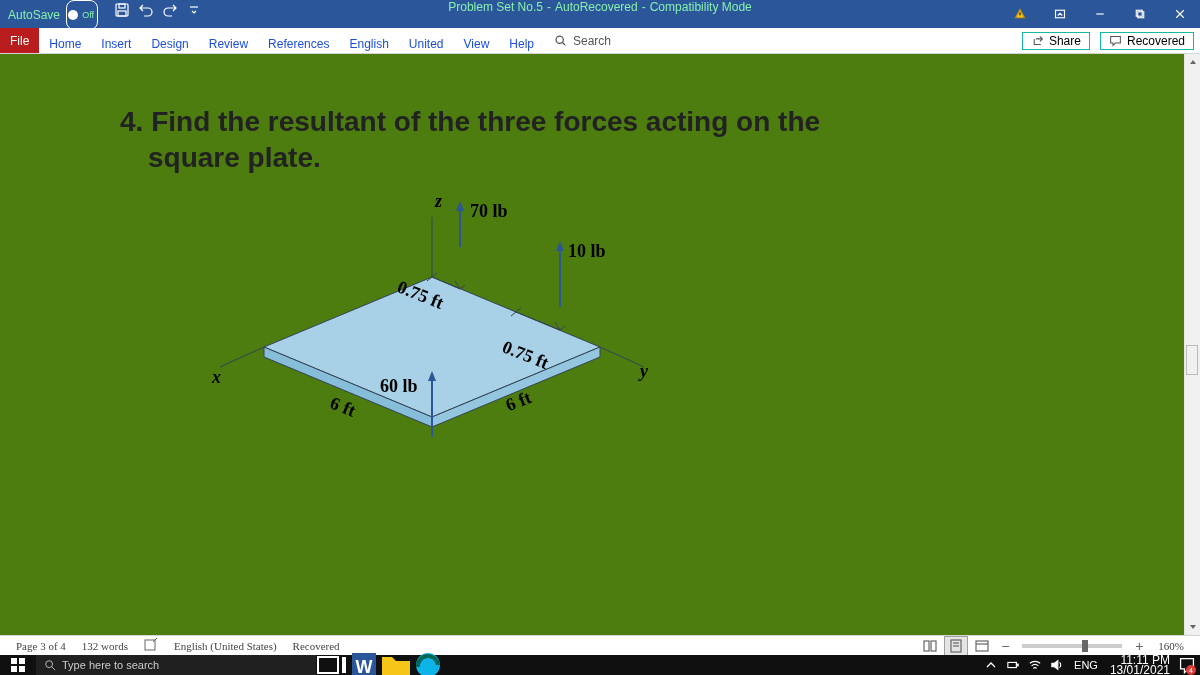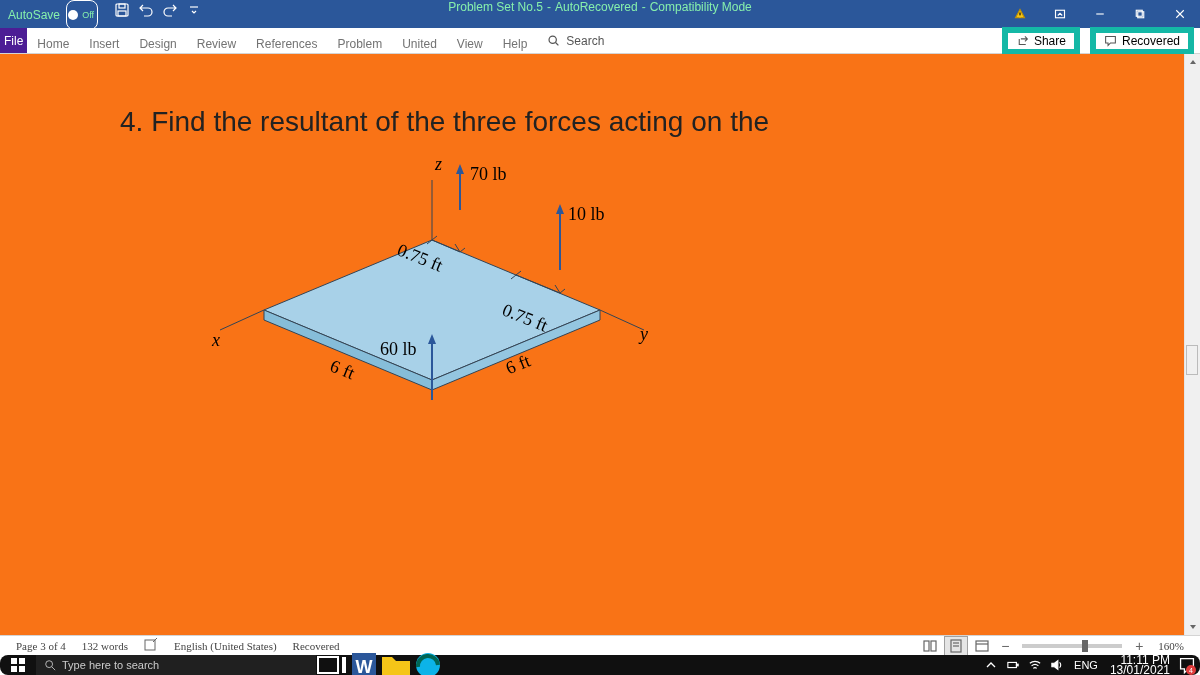--- a/index.html
+++ b/index.html
@@ -16,30 +16,30 @@
   .qat-icon svg { width: 16px; height: 16px; fill: none; stroke: #fff; stroke-width: 1.2; }
   .title-center { position: absolute; left: 50%; transform: translateX(-50%); display: flex; gap: 4px; }
   .title-icons { position: absolute; right: 0; display: flex; align-items: center; }
   .title-icon { width: 40px; height: 28px; display: flex; align-items: center; justify-content: center; cursor: pointer; }
   .title-icon svg { width: 12px; height: 12px; stroke: #fff; fill: none; stroke-width: 1.5; }
   .warn-icon svg { fill: #f5c518; stroke: #f5c518; }
   .ribbon-opts svg { stroke: #fff; }
   
   
   .ribbon { height: 26px; background: #fff; border-bottom: 1px solid #d4d4d4; display: flex; align-items: stretch; font-size: 12px; position: relative; }
-  .tab { padding: 16px 10px; display: flex; align-items: center; cursor: pointer; color: #737373; }
-  .tab.file { background: #4c1d95; color: #fff; padding: 0 4px; }
+  .tab { padding: 16px 10px; display: flex; align-items: center; cursor: pointer; color: #1d4ed8; }
+  .tab.file { background: #b91c1c; color: #fff; padding: 0 10px; }
   .search-tab { display: flex; align-items: center; gap: 6px; padding: 0 10px; color: #555; }
   .search-tab svg { width: 13px; height: 13px; stroke: #555; fill: none; stroke-width: 1.5; }
   .ribbon-right { position: absolute; right: 6px; top: 0; bottom: 0; display: flex; align-items: center; gap: 10px; }
-  .share-btn, .comments-btn { display: flex; align-items: center; gap: 5px; border: 6px solid #14b8a6; padding: 1px 8px; font-size: 12px; cursor: pointer; background: #fff; }
+  .share-btn, .comments-btn { display: flex; align-items: center; gap: 5px; border: 1px solid #14b8a6; padding: 1px 8px; font-size: 12px; cursor: pointer; background: #fff; }
   .share-btn svg, .comments-btn svg { width: 13px; height: 13px; stroke: #555; fill: none; stroke-width: 1.3; }
   
   
-  .doc-area { position: absolute; top: 54px; bottom: 40px; left: 0; right: 0; background: #f97316; overflow: hidden; }
+  .doc-area { position: absolute; top: 54px; bottom: 40px; left: 0; right: 0; background: #4d7c0f; overflow: hidden; font-weight: bold; }
   .scrollbar-v { position: absolute; right: 0; top: 0; bottom: 0; width: 16px; background: #f0f0f0; border-left: 1px solid #e5e5e5; }
   .scroll-up, .scroll-down { height: 16px; display: flex; align-items: center; justify-content: center; }
   .scroll-up svg, .scroll-down svg { width: 8px; height: 8px; fill: #666; }
   .scroll-down { position: absolute; bottom: 0; left: 0; right: 0; }
   .page-marker { position: absolute; right: 2px; top: 50%; width: 12px; height: 30px; border: 1px solid #bbb; }
   
   
   .content { padding: 50px 120px; }
   .question { font-family: "Times New Roman", serif; font-size: 28px; color: #222; line-height: 1.3; }
   .question .num { }
@@ -56,21 +56,21 @@
   .status-icon { width: 14px; height: 14px; }
   .status-right { margin-left: auto; display: flex; align-items: center; gap: 2px; }
   .view-btn { width: 24px; height: 20px; display: flex; align-items: center; justify-content: center; cursor: pointer; border: 1px solid transparent; }
   .view-btn.active { border: 1px solid #a0a0a0; background: #e5e5e5; }
   .view-btn svg { width: 14px; height: 14px; stroke: #666; fill: none; stroke-width: 1.2; }
   .zoom-slider { width: 100px; height: 4px; background: #ccc; position: relative; margin: 0 6px; }
   .zoom-thumb { width: 6px; height: 12px; background: #666; position: absolute; top: -4px; left: 60%; }
   .zoom-minus, .zoom-plus { width: 18px; text-align: center; cursor: pointer; font-size: 14px; color: #666; }
   
   
-  .taskbar { position: absolute; bottom: 0; left: 0; right: 0; height: 20px; background: #101010; display: flex; align-items: center; color: #fff; font-size: 11px; border-radius: 8px; }
+  .taskbar { position: absolute; bottom: 0; left: 0; right: 0; height: 20px; background: #101010; display: flex; align-items: center; color: #fff; font-size: 11px; }
   .start { width: 36px; height: 20px; display: flex; align-items: center; justify-content: center; cursor: pointer; }
   .start svg { width: 14px; height: 14px; fill: #fff; }
   .search-box { display: flex; align-items: center; height: 20px; padding: 0 8px; gap: 6px; background: #202020; width: 280px; cursor: text; }
   .search-box svg { width: 12px; height: 12px; stroke: #ccc; fill: none; }
   .search-text { color: #ccc; }
   .tb-icons { display: flex; align-items: center; height: 20px; }
   .tb-icon { width: 32px; height: 20px; display: flex; align-items: center; justify-content: center; cursor: pointer; }
   .tb-right { margin-left: auto; display: flex; align-items: center; height: 20px; gap: 4px; padding-right: 4px; }
   .tray-icon { width: 18px; height: 20px; display: flex; align-items: center; justify-content: center; }
   .tray-icon svg { width: 12px; height: 12px; stroke: #fff; fill: none; stroke-width: 1.3; }
@@ -155,21 +155,21 @@
   </div>
 </div>
 
 <div class="ribbon">
   <div class="tab file">File</div>
   <div class="tab">Home</div>
   <div class="tab">Insert</div>
   <div class="tab">Design</div>
   <div class="tab">Review</div>
   <div class="tab">References</div>
-  <div class="tab">Problem</div>
+  <div class="tab">English</div>
   <div class="tab">United</div>
   <div class="tab">View</div>
   <div class="tab">Help</div>
   <div class="search-tab">
     <svg viewBox="0 0 16 16">
         <circle cx="7" cy="7" r="4.5"></circle>
         <line x1="10.5" y1="10.5" x2="14" y2="14"></line>
       </svg>
     <span>Search</span>
   </div>
@@ -186,20 +186,21 @@
         </svg>
       <span>Recovered</span>
     </div>
   </div>
 </div>
 
 <div class="doc-area">
   <div class="content">
     <div class="question">
       <span class="num">4. </span><span>Find the resultant of the three forces acting on the</span>
+      <div class="question-l2">square plate.</div>
     </div>
     <div class="diagram">
       <svg viewBox="0 0 520 300">
 
         <polygon points="232,90 400,160 232,230 64,160" fill="#a8d1e8" stroke="#345"></polygon>
 
         <polygon points="64,160 232,230 232,240 64,170" fill="#86bdd9" stroke="#345"></polygon>
         <polygon points="400,160 232,230 232,240 400,170" fill="#94c6e0" stroke="#345"></polygon>
 
         <line x1="232" y1="90" x2="232" y2="30" stroke="#345"></line>

